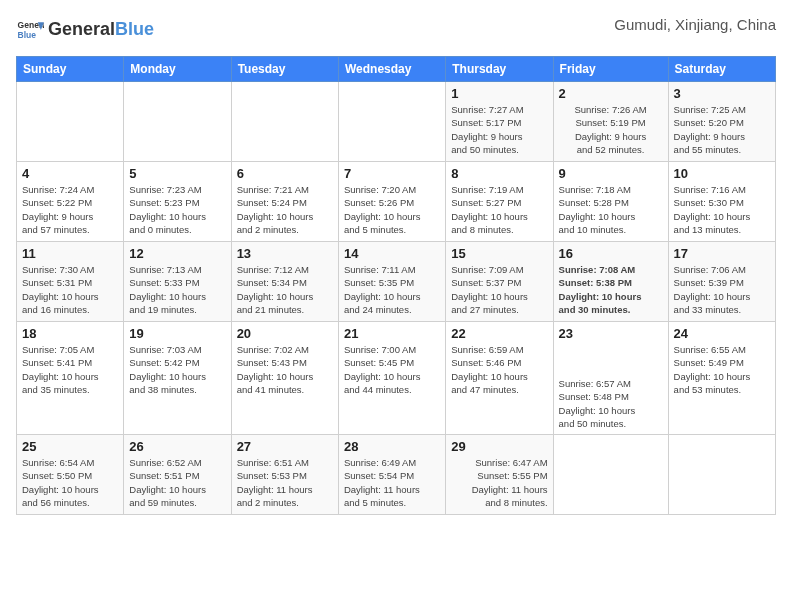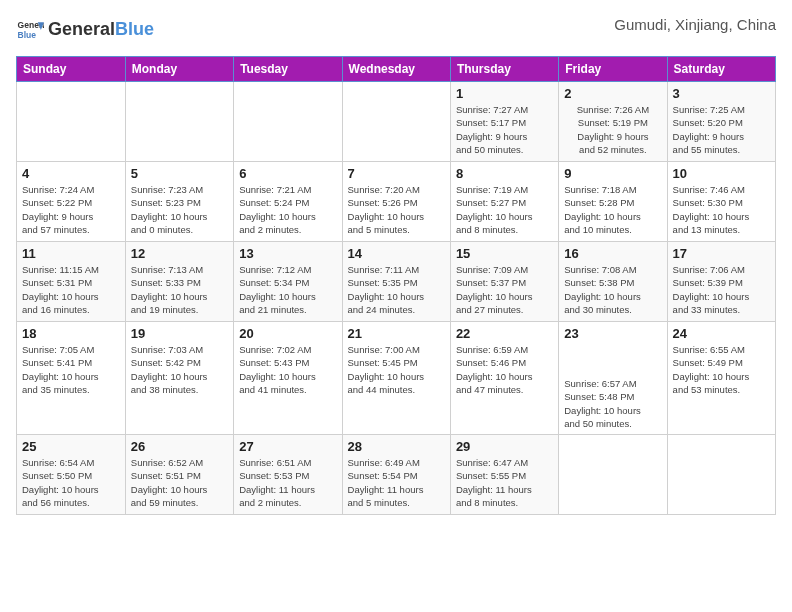--- a/index.html
+++ b/index.html
@@ -46,21 +46,21 @@
     .calendar-subtitle {
       font-size: 15px;
       color: #555;
     }
     table {
       width: 100%;
       border-collapse: collapse;
       font-size: 10.5px;
     }
     thead tr th {
-      background-color: #a21caf;
+      background-color: #3b82f6;
       color: #fff;
       padding: 5px 6px;
       text-align: left;
       font-size: 12px;
       font-weight: bold;
       border: 1px solid #5a8fd0;
     }
     tbody tr td {
       border: 1px solid #d0d0d0;
       vertical-align: top;
@@ -189,30 +189,30 @@
         </td>
         <td>
           <span class="day-number">9</span>
           <div class="day-info" style="white-space: pre-line;">Sunrise: 7:18 AM
 Sunset: 5:28 PM
 Daylight: 10 hours
 and 10 minutes.</div>
         </td>
         <td>
           <span class="day-number">10</span>
-          <div class="day-info" style="white-space: pre-line;">Sunrise: 7:46 AM
+          <div class="day-info" style="white-space: pre-line;">Sunrise: 7:16 AM
 Sunset: 5:30 PM
 Daylight: 10 hours
 and 13 minutes.</div>
         </td>
       </tr>
       <tr>
         <td>
           <span class="day-number">11</span>
-          <div class="day-info" style="white-space: pre-line;">Sunrise: 11:15 AM
+          <div class="day-info" style="white-space: pre-line;">Sunrise: 7:30 AM
 Sunset: 5:31 PM
 Daylight: 10 hours
 and 16 minutes.</div>
         </td>
         <td>
           <span class="day-number">12</span>
           <div class="day-info" style="white-space: pre-line;">Sunrise: 7:13 AM
 Sunset: 5:33 PM
 Daylight: 10 hours
 and 19 minutes.</div>
@@ -233,21 +233,21 @@
         </td>
         <td>
           <span class="day-number">15</span>
           <div class="day-info" style="white-space: pre-line;">Sunrise: 7:09 AM
 Sunset: 5:37 PM
 Daylight: 10 hours
 and 27 minutes.</div>
         </td>
         <td>
           <span class="day-number">16</span>
-          <div class="day-info" style="white-space: pre-line;">Sunrise: 7:08 AM
+          <div class="day-info" style="white-space: pre-line; font-weight: bold;">Sunrise: 7:08 AM
 Sunset: 5:38 PM
 Daylight: 10 hours
 and 30 minutes.</div>
         </td>
         <td>
           <span class="day-number">17</span>
           <div class="day-info" style="white-space: pre-line;">Sunrise: 7:06 AM
 Sunset: 5:39 PM
 Daylight: 10 hours
 and 33 minutes.</div>
@@ -328,21 +328,21 @@
         </td>
         <td>
           <span class="day-number">28</span>
           <div class="day-info" style="white-space: pre-line;">Sunrise: 6:49 AM
 Sunset: 5:54 PM
 Daylight: 11 hours
 and 5 minutes.</div>
         </td>
         <td>
           <span class="day-number">29</span>
-          <div class="day-info" style="white-space: pre-line;">Sunrise: 6:47 AM
+          <div class="day-info" style="white-space: pre-line; text-align: right;">Sunrise: 6:47 AM
 Sunset: 5:55 PM
 Daylight: 11 hours
 and 8 minutes.</div>
         </td>
         <td class="empty-cell"></td>
         <td class="empty-cell"></td>
       </tr>
     </tbody>
 </table>
 

